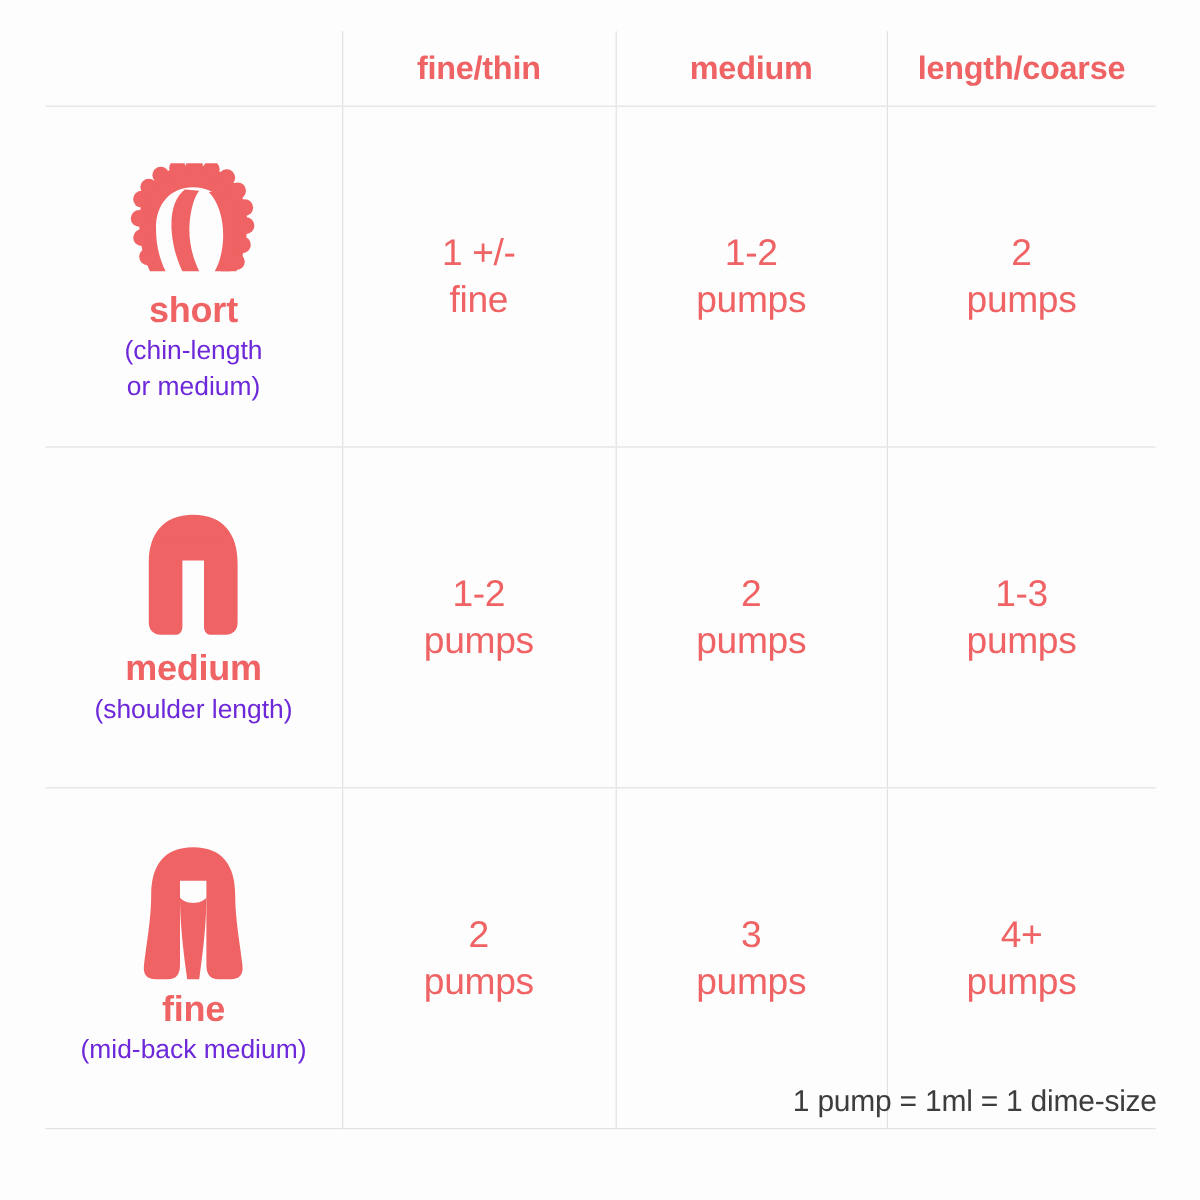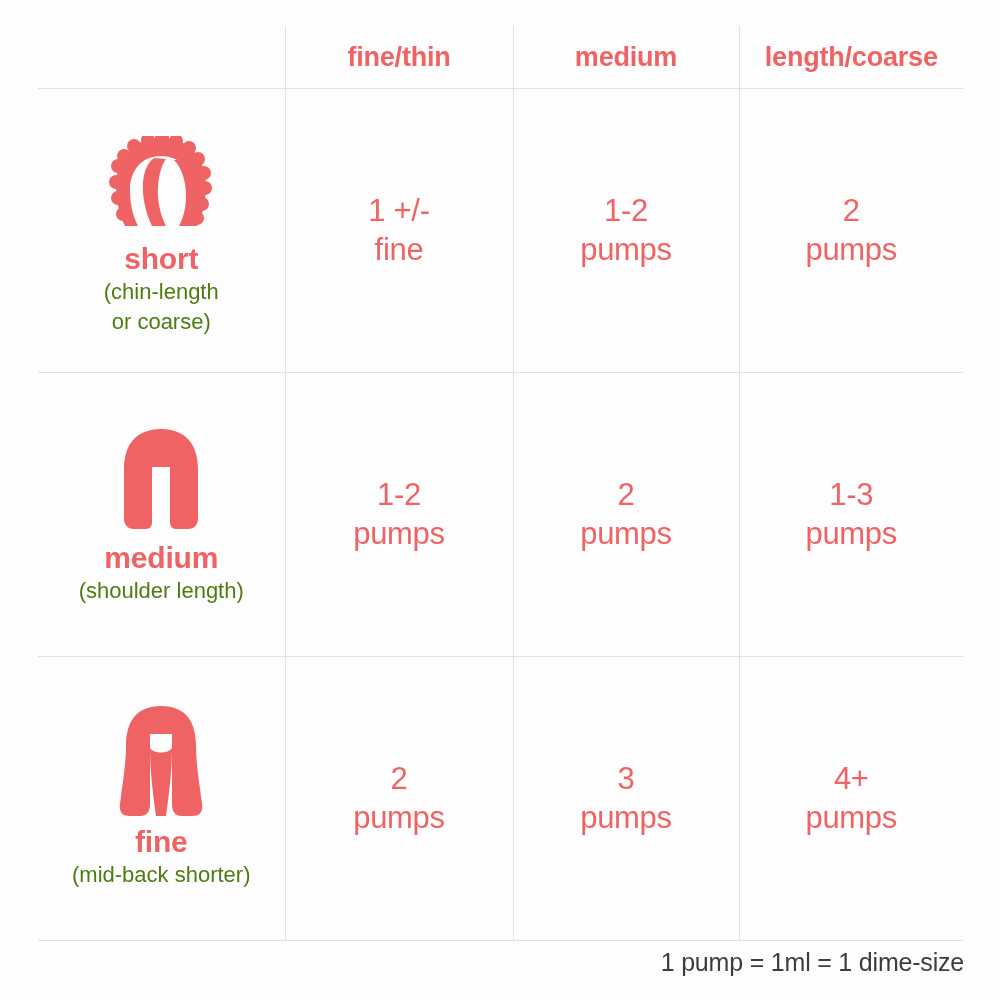--- a/index.html
+++ b/index.html
@@ -92,30 +92,30 @@
   }
   .row-title {
     font-size: 30px;
     font-weight: bold;
     color: #ef6364;
     letter-spacing: -0.2px;
     line-height: 1.15;
   }
   .row-sub {
     font-size: 22px;
-    color: #4d7c0f;
+    color: #6d28d9;
     line-height: 1.25;
     margin-top: 2px;
     max-width: 230px;
   }
 
   .footnote {
     position: absolute;
     right: 36px;
-    top: 948px;
+    top: 904px;
     font-size: 25px;
     color: #3d3d3d;
     letter-spacing: -0.2px;
     white-space: nowrap;
   }
 
   .value-line { display: block; }
 </style>
 </head>
 <body>
@@ -178,21 +178,21 @@
                   <circle cx="96" cy="23" r="7"></circle>
                     <circle cx="102" cy="37" r="7"></circle>
                   <circle cx="103" cy="52" r="7"></circle>
                     <circle cx="100" cy="68" r="7"></circle>
                   <circle cx="95" cy="82" r="7"></circle>
                 </g>
               </svg>
             </div>
             <div class="row-title">short</div>
             <div class="row-sub">(chin-length</div>
-            <div class="row-sub">or coarse)</div>
+            <div class="row-sub">or medium)</div>
           </div>
         </td>
         <td class="valuecell">
           <span class="value-line">1 +/-</span>
           <span class="value-line">fine</span>
         </td>
         <td class="valuecell">
           <span class="value-line">1-2</span>
           <span class="value-line">pumps</span>
         </td>
@@ -266,21 +266,21 @@
                            C90 18 80 2 55 2 Z"></path>
                   <path d="M44 44
                            C44 62 46 84 50 112
                            L60 112
                            C64 84 66 62 66 44
                            C62 50 48 50 44 44 Z"></path>
                 </g>
               </svg>
             </div>
             <div class="row-title">fine</div>
-            <div class="row-sub">(mid-back shorter)</div>
+            <div class="row-sub">(mid-back medium)</div>
           </div>
         </td>
         <td class="valuecell">
           <span class="value-line">2</span>
           <span class="value-line">pumps</span>
         </td>
         <td class="valuecell">
           <span class="value-line">3</span>
           <span class="value-line">pumps</span>
         </td>

